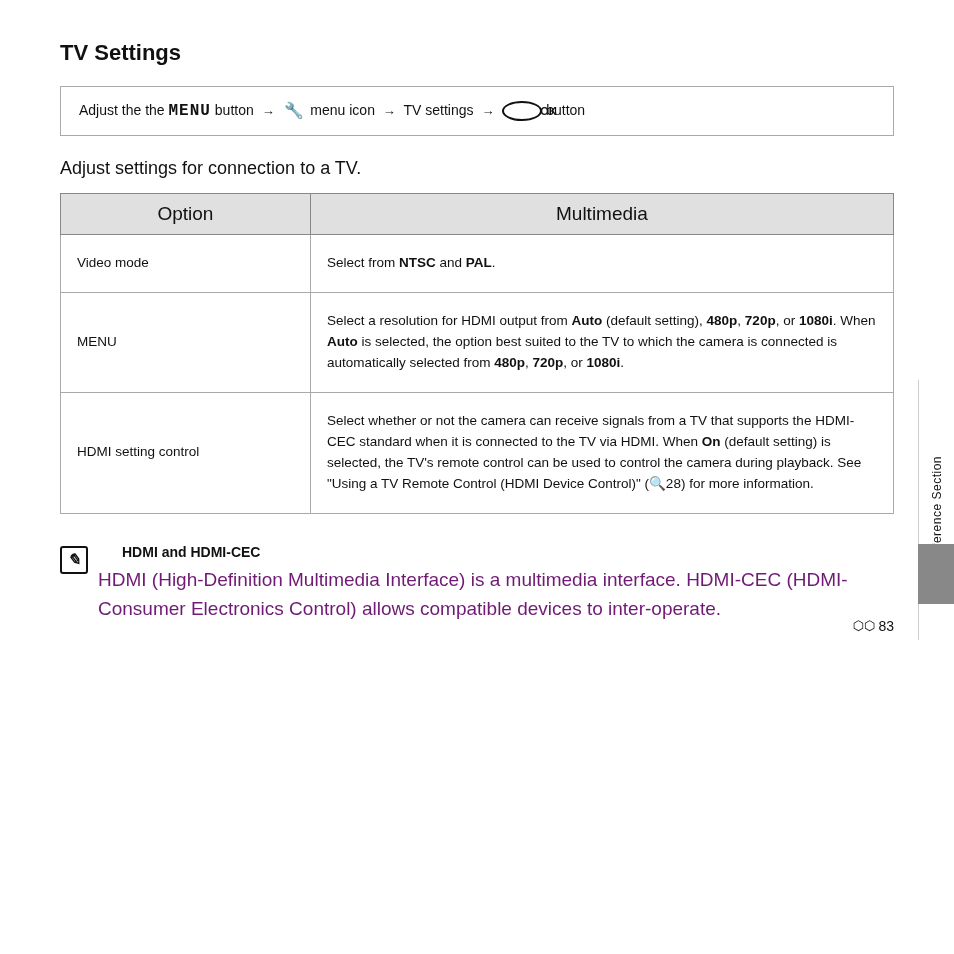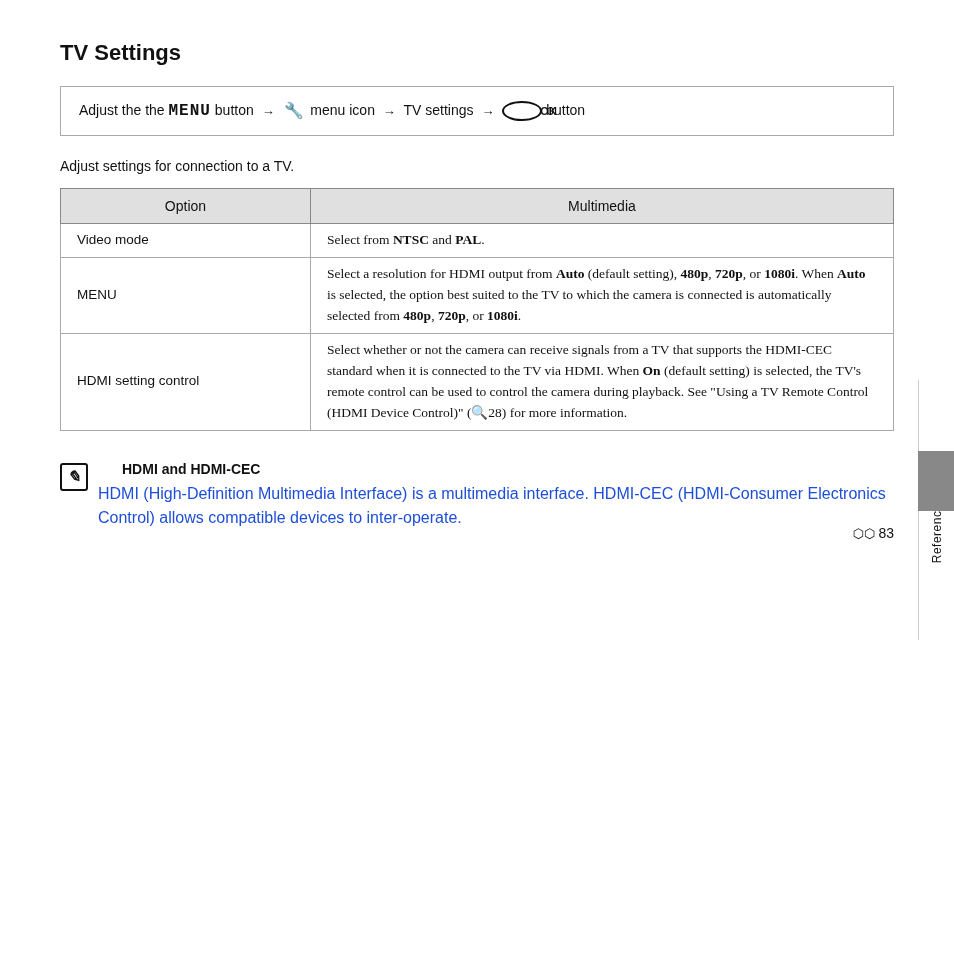--- a/index.html
+++ b/index.html
@@ -61,68 +61,67 @@
     }
 
     .settings-icon {
       display: inline-block;
       font-size: 16px;
       vertical-align: middle;
       margin: 0 2px;
     }
 
     .subtitle {
-      font-size: 14px;
+      font-size: 18px;
       margin-bottom: 14px;
       color: #111;
     }
 
     table {
       width: 100%;
       border-collapse: collapse;
       margin-bottom: 30px;
     }
 
     table thead tr {
       background: #e0e0e0;
     }
 
     table thead th {
       border: 1px solid #888;
       padding: 9px 24px;
       font-weight: normal;
-      font-size: 14px;
+      font-size: 19px;
       text-align: center;
     }
 
     table thead th.col-option {
       width: 30%;
     }
 
     table tbody tr {
       border-bottom: 1px solid #aaa;
     }
 
     table tbody td {
       border-left: 1px solid #aaa;
       border-right: 1px solid #aaa;
-      padding: 6px 16px;
+      padding: 18px 16px;
       font-size: 13.5px;
       vertical-align: middle;
       line-height: 1.55;
     }
 
     table tbody td.col-option {
       width: 30%;
       text-align: left;
     }
 
     table tbody td.col-desc {
       width: 70%;
-      font-family: Liberation Serif, serif;
     }
 
     .note-section {
       margin-top: 20px;
       display: flex;
       align-items: flex-start;
       gap: 10px;
     }
 
     .note-icon {
@@ -141,23 +140,23 @@
     }
 
     .note-content-title {
       font-weight: bold;
       font-size: 14px;
       margin-bottom: 5px;
       padding-left: 24px;
     }
 
     .note-content-text {
-      font-size: 16px;
+      font-size: 19px;
       line-height: 1.55;
-      color: #1d4ed8;
+      color: #701a75;
     }
 
     .page-number {
       position: absolute;
       bottom: 30px;
       right: 60px;
       font-size: 14px;
       display: flex;
       align-items: center;
       gap: 2px;

